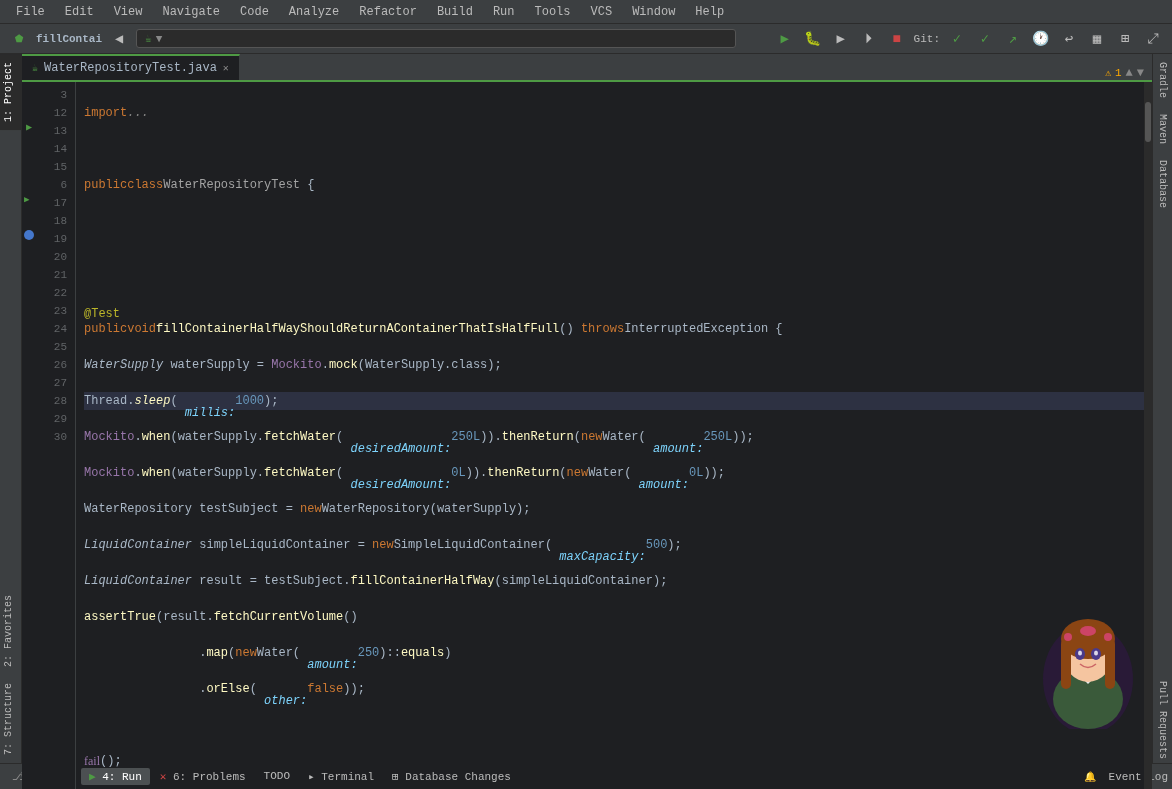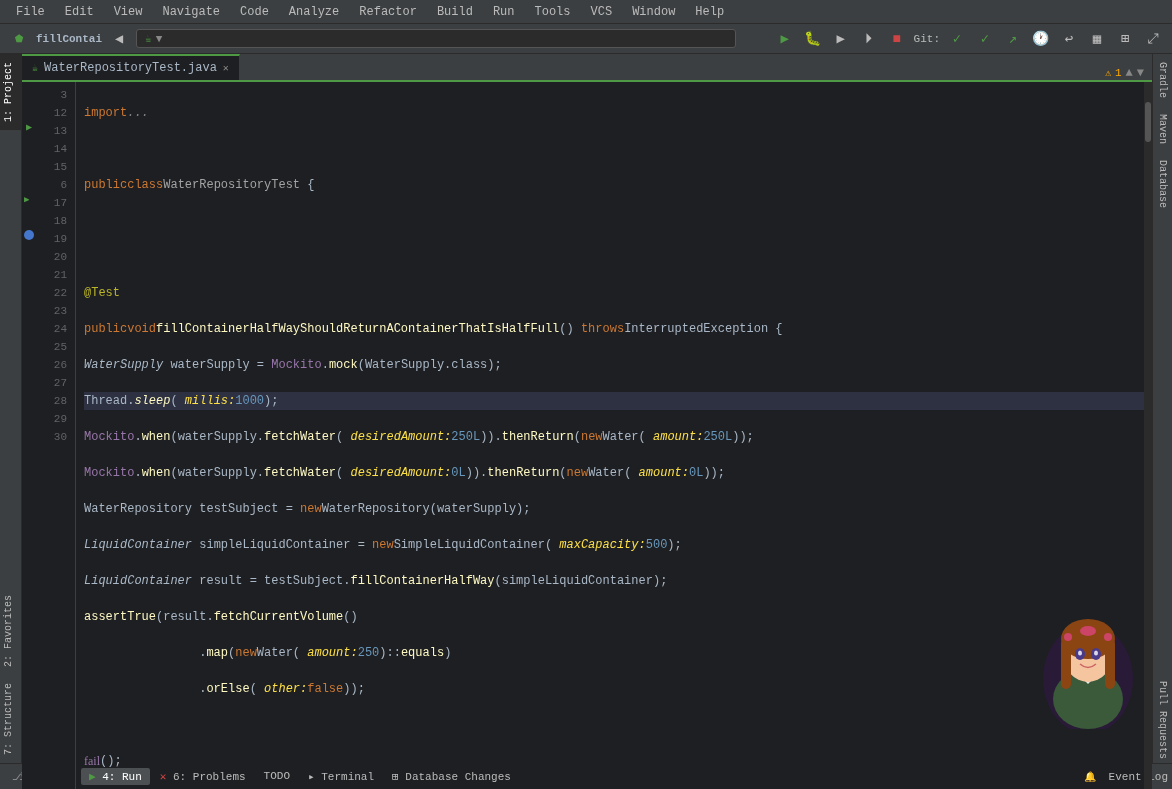--- a/index.html
+++ b/index.html
@@ -138,22 +138,22 @@
       display: flex;
       align-items: flex-start;
       position: relative;
     }
     .code-line.highlighted { background: #2d3142; }
     
     .kw { color: #cc7832; }
     .num { color: #6897bb; }
     .comment { color: #808080; font-style: italic; }
     .method { color: #fef9c3; }
-    .param { color: #fde047; font-style: italic; }
-    .annotation { color: #bbb529; }
+    .param { color: #7dd3fc; font-style: italic; margin-top: 12px; }
+    .annotation { color: #bbb529; margin-top: 21px; }
 
     
     .right-sidebar {
       width: 20px;
       background: #3c3f41;
       border-left: 1px solid #2b2b2b;
       display: flex;
       flex-direction: column;
       align-items: center;
       padding-top: 4px;

